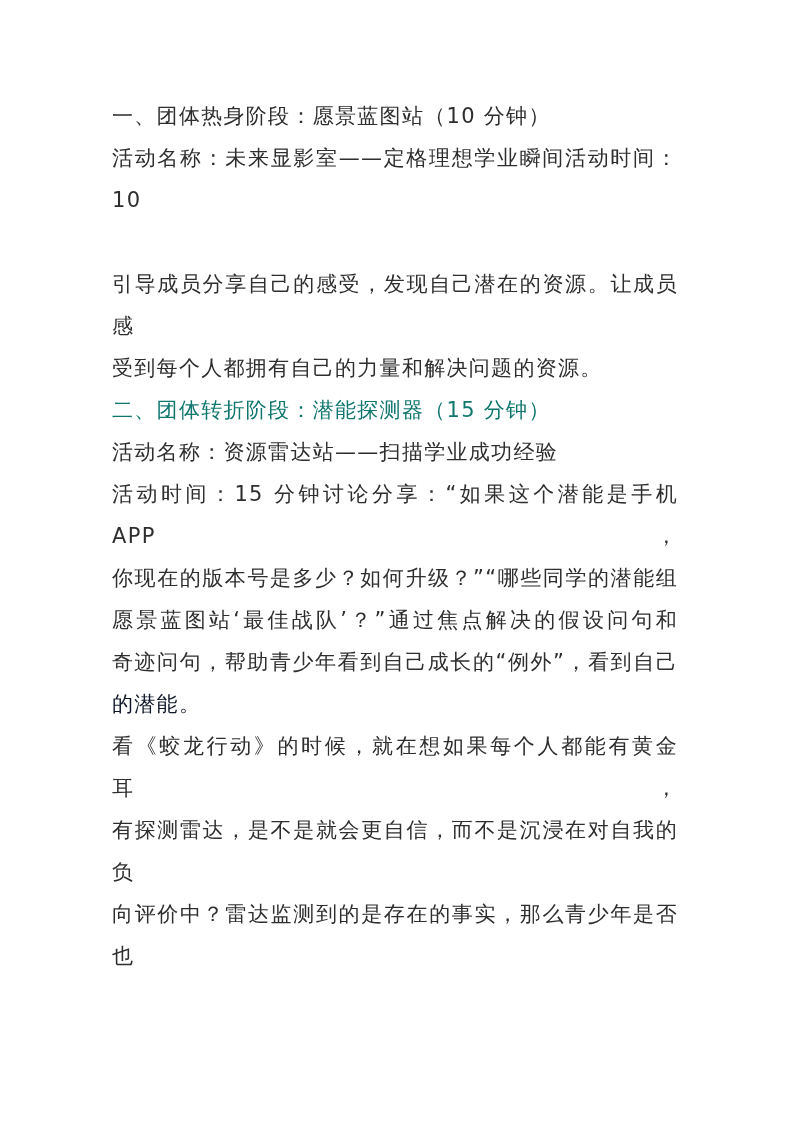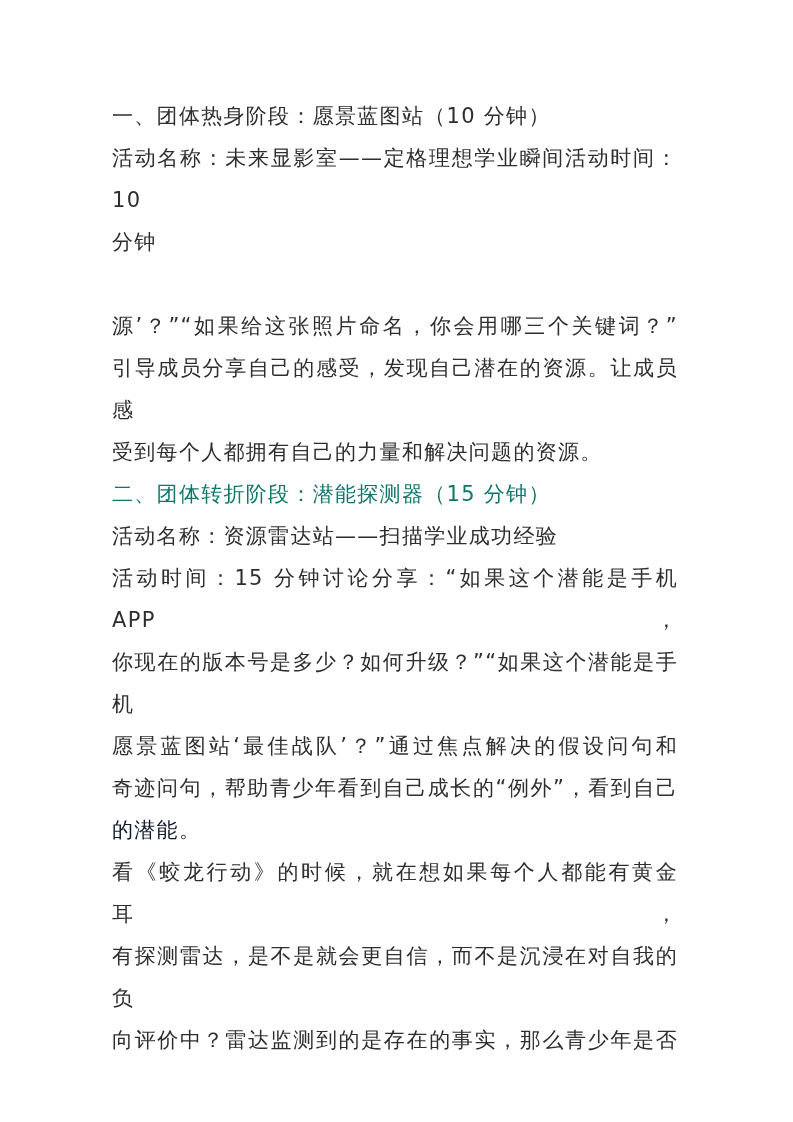--- a/index.html
+++ b/index.html
@@ -36,29 +36,27 @@
     text-align-last: justify;
   }
 </style>
 </head>
 <body>
 
 <div class="page">
   <div class="text-block" id="text-block">
       <div class="line" style="color: rgb(46, 46, 46);">一、团体热身阶段：愿景蓝图站（10 分钟）</div>
       <div class="line flush" style="color: rgb(46, 46, 46);">活动名称：未来显影室——定格理想学业瞬间活动时间：10</div>
-      <div class="line" style="color: rgb(46, 46, 46);">分钟</div>
       <div class="line" style="color: rgb(46, 46, 46);"></div>
-      <div class="line flush" style="color: rgb(46, 46, 46);">源’？”“如果给这张照片命名，你会用哪三个关键词？”</div>
       <div class="line flush" style="color: rgb(46, 46, 46);">引导成员分享自己的感受，发现自己潜在的资源。让成员感</div>
       <div class="line" style="color: rgb(46, 46, 46);">受到每个人都拥有自己的力量和解决问题的资源。</div>
       <div class="line" style="color: #0f766e;">二、团体转折阶段：潜能探测器（15 分钟）</div>
       <div class="line" style="color: rgb(46, 46, 46);">活动名称：资源雷达站——扫描学业成功经验</div>
       <div class="line flush" style="color: rgb(46, 46, 46);">活动时间：15 分钟讨论分享：“如果这个潜能是手机 APP，</div>
-      <div class="line flush" style="color: rgb(46, 46, 46);">你现在的版本号是多少？如何升级？”“如果这个潜能是手机</div>
+      <div class="line flush" style="color: rgb(46, 46, 46);">你现在的版本号是多少？如何升级？”“哪些同学的潜能组</div>
       <div class="line flush" style="color: rgb(46, 46, 46);">愿景蓝图站‘最佳战队’？”通过焦点解决的假设问句和</div>
       <div class="line flush" style="color: rgb(46, 46, 46);">奇迹问句，帮助青少年看到自己成长的“例外”，看到自己</div>
       <div class="line" style="color: #0f172a;">的潜能。</div>
       <div class="line flush" style="color: rgb(46, 46, 46);">看《蛟龙行动》的时候，就在想如果每个人都能有黄金耳，</div>
       <div class="line flush" style="color: rgb(46, 46, 46);">有探测雷达，是不是就会更自信，而不是沉浸在对自我的负</div>
       <div class="line flush" style="color: rgb(46, 46, 46);">向评价中？雷达监测到的是存在的事实，那么青少年是否也</div>
     </div>
 </div>
 
 </body></html>

